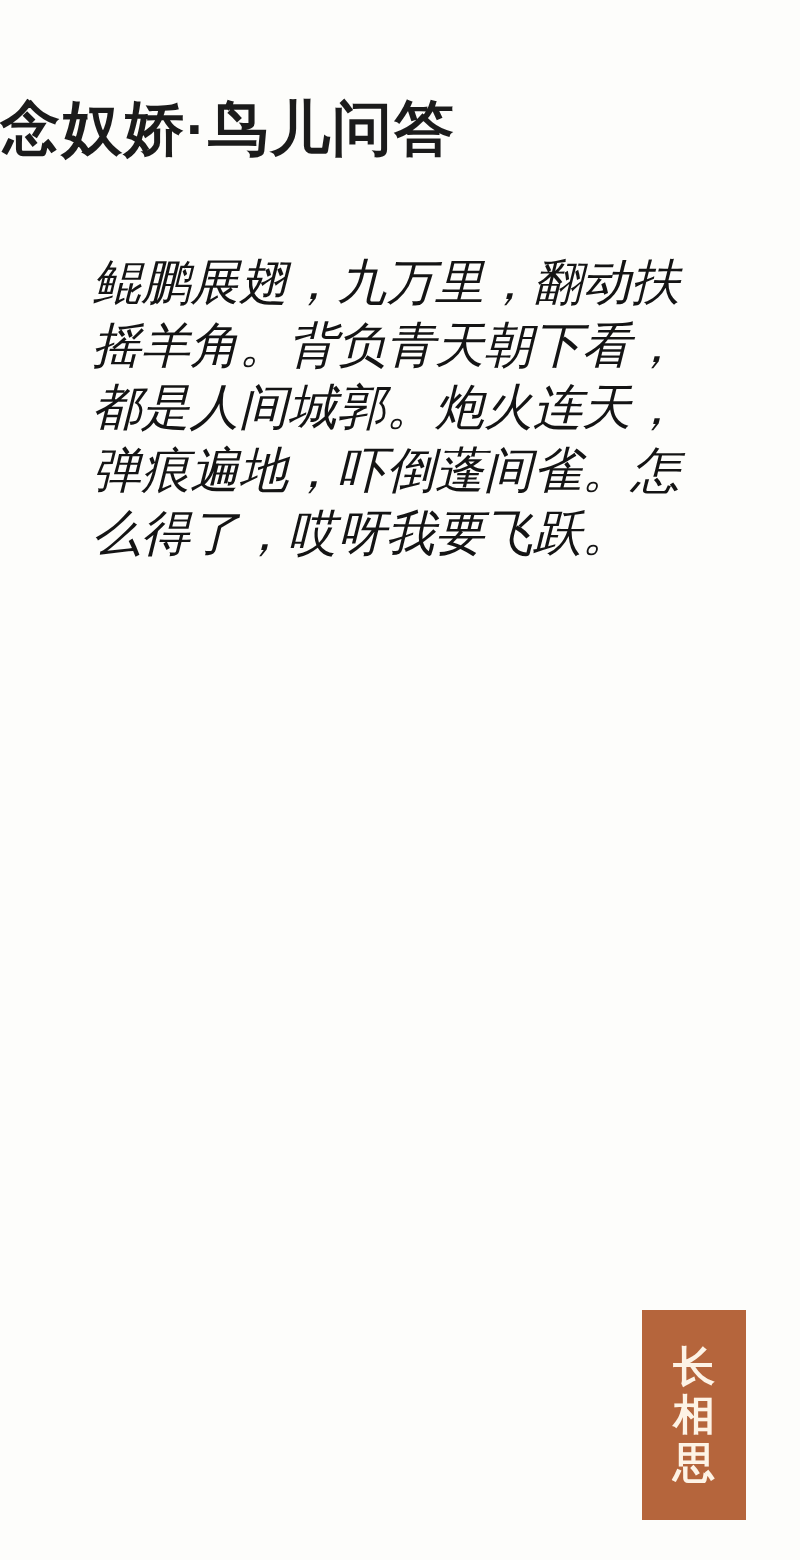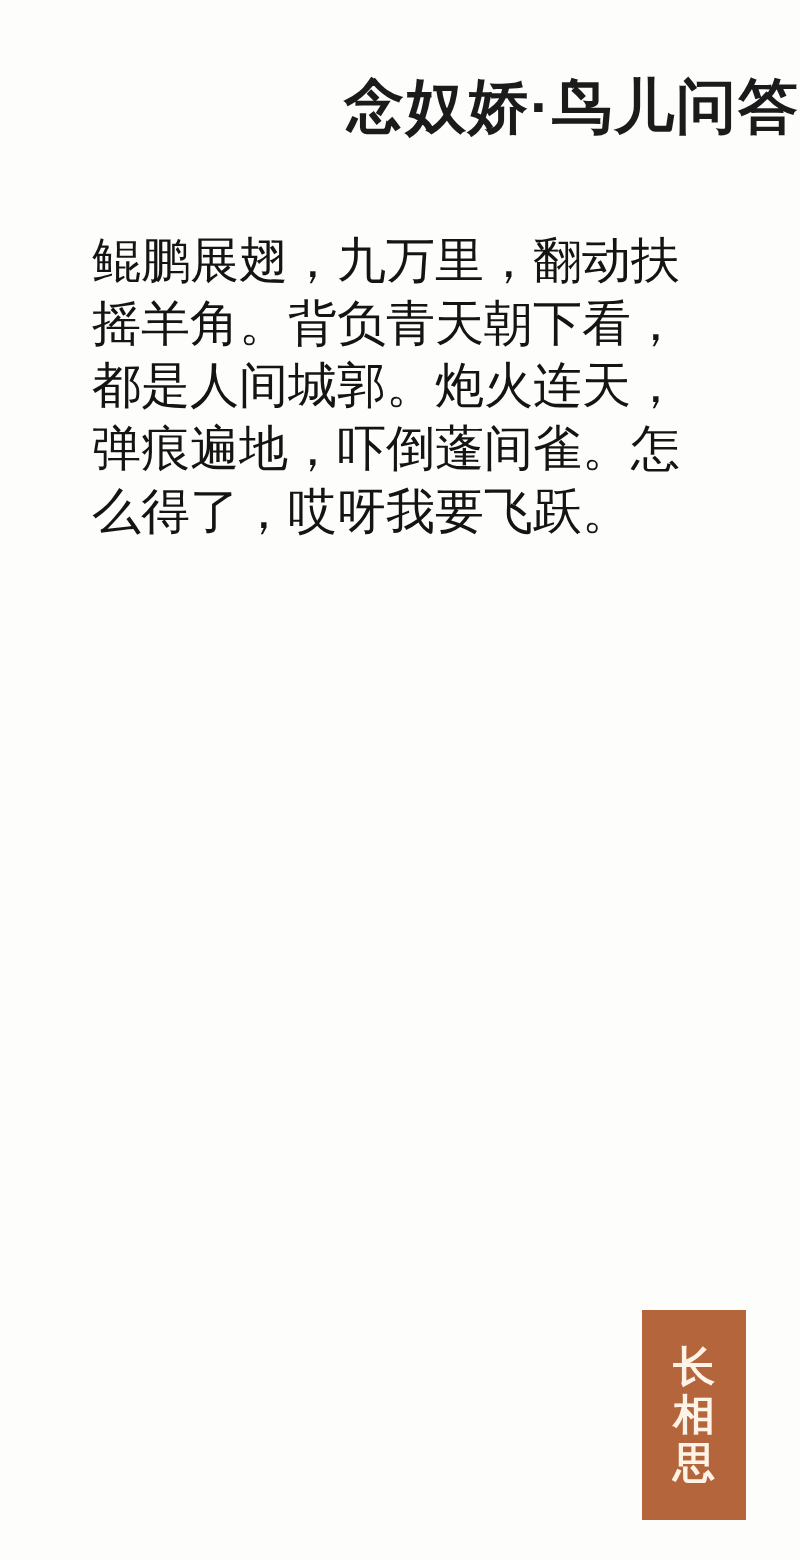--- a/index.html
+++ b/index.html
@@ -17,22 +17,22 @@
   }
   .page {
     position: absolute;
     inset: 0;
     background: #fdfdfb;
     display: flex;
     flex-direction: column;
   }
   .poem-title {
     margin: 0;
-    padding-top: 72px;
-    text-align: right;
+    padding-top: 94px;
+    text-align: left;
     font-size: 60px;
     font-weight: 700;
     letter-spacing: 2px;
     color: #1b1b1b;
     line-height: 1.15;
   }
   .poem-meta {
     margin: 0;
     padding-top: 72px;
     text-align: center;
@@ -43,20 +43,21 @@
   }
   .poem-body {
     margin: 0;
     padding: 88px 92px 0 92px;
     font-size: 49px;
     line-height: 1.28;
     font-weight: 500;
     color: #141414;
     letter-spacing: 0px;
     text-align: left;
+    font-style: italic;
   }
   .stanza {
     margin: 0 0 0 0;
   }
   .stanza + .stanza {
     margin-top: 4px;
   }
   .seal {
     position: absolute;
     right: 54px;

